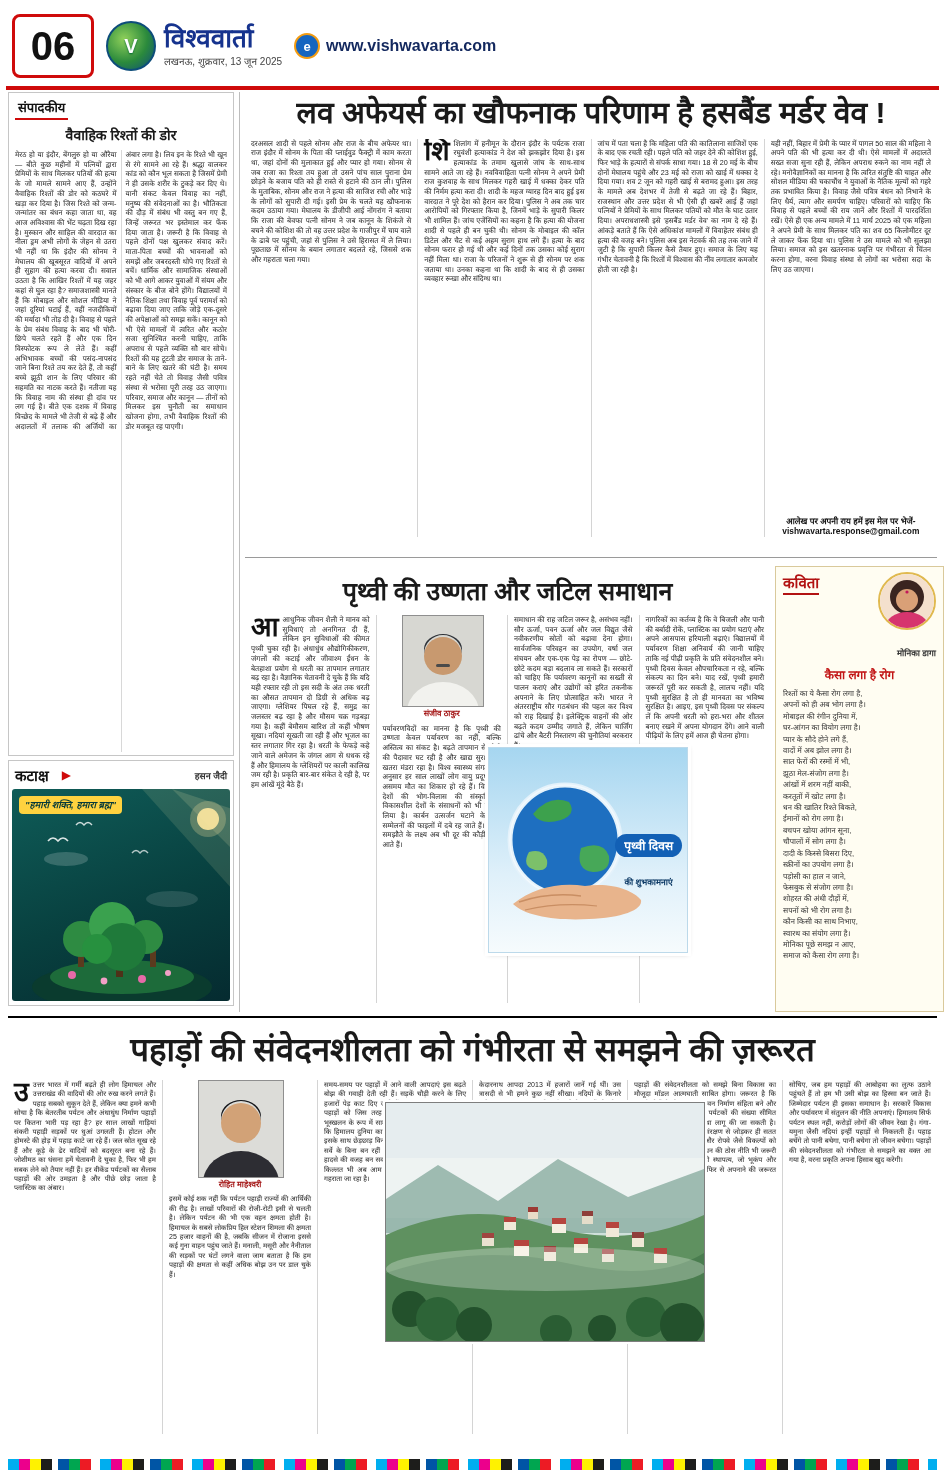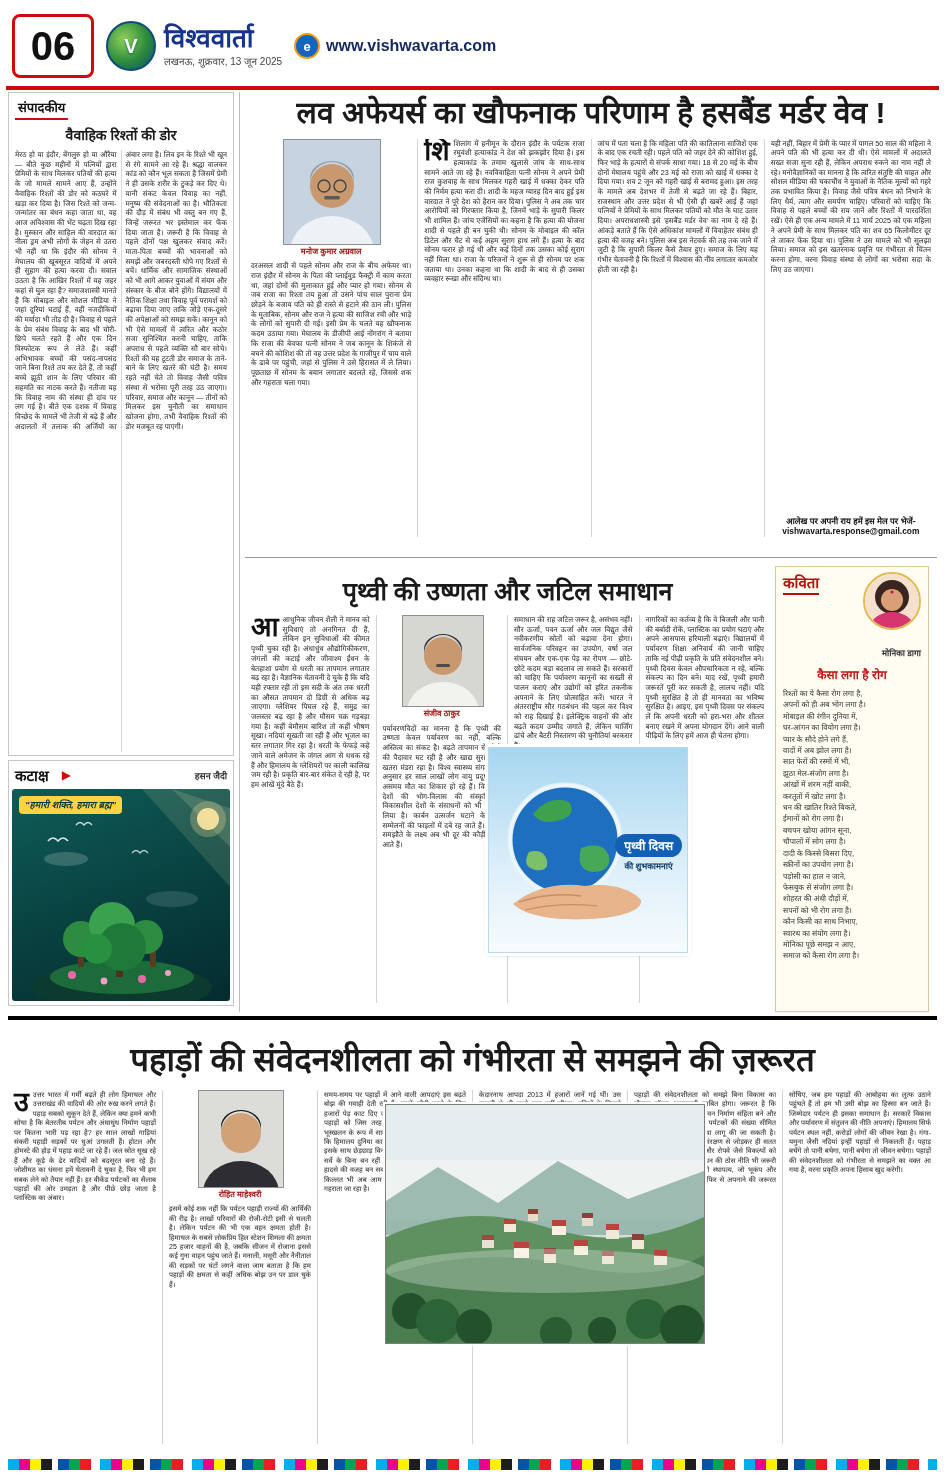--- a/index.html
+++ b/index.html
@@ -66,35 +66,35 @@
   
   .art2{position:absolute;left:245px;top:566px;width:525px;height:446px;box-sizing:border-box;}
   .headline2{text-align:center;font-size:25px;font-weight:800;margin:7px 4px 8px;}
   .a2cols{display:flex;height:388px;overflow:hidden;}
   .earth{position:absolute;left:243px;top:181px;width:198px;height:204px;z-index:3;overflow:hidden;
          background:linear-gradient(180deg,#a6d6f0,#dff0fa 62%,#f6fbfd);
          border:1px solid #bcd9ea;box-shadow:0 0 0 3px #fff,0 1px 5px rgba(0,0,0,.3);}
   .earth-label{position:absolute;right:5px;top:86px;text-align:center;z-index:2;}
   .earth-title{display:inline-block;background:#1260b5;color:#fff;font-size:12px;font-weight:bold;
                padding:3px 9px;border-radius:12px;}
-  .earth-sub{font-size:8.5px;color:#0d3a66;font-weight:bold;margin-top:3px;}
-
-  
-  .poembox{position:absolute;left:775px;top:566px;width:154px;height:446px;border:1px solid #d9c99b;
+  .earth-sub{font-size:8.5px;color:#0d3a66;font-weight:bold;margin-top:19px;}
+
+  
+  .poembox{position:absolute;left:775px;top:566px;width:169px;height:446px;border:1px solid #d9c99b;
            background:#fffdf2;padding:5px 7px;box-sizing:border-box;}
   .poem-hdr{display:flex;justify-content:space-between;align-items:flex-start;}
   .poem-label{font-size:15px;font-weight:bold;color:#b21212;border-bottom:2px solid #b21212;padding-bottom:1px;}
   .poem-photo{width:54px;height:54px;border-radius:50%;overflow:hidden;border:2px solid #e0b94f;flex:0 0 auto;}
   .poem-author{font-size:8.5px;font-weight:bold;text-align:right;margin-top:17px;color:#333;}
   .poem-title{text-align:center;color:#c21616;font-weight:bold;font-size:12px;margin:8px 0 5px;}
   .poem-body{font-size:7.6px;line-height:11.4px;white-space:pre-line;color:#333;overflow:hidden;height:300px;}
 
   
-  .art3{position:absolute;left:8px;top:1016px;width:929px;height:434px;border-top:4px solid #000000;
-        box-sizing:border-box;padding-top:12px;}
+  .art3{position:absolute;left:8px;top:1016px;width:929px;height:434px;border-top:2px solid #000000;
+        box-sizing:border-box;padding-top:4px;}
   .headline3{text-align:center;font-size:33px;font-weight:800;margin:4px 0 9px;}
   .a3cols{display:flex;height:354px;overflow:hidden;}
   .a3cols .ncol{font-size:7px;line-height:9.4px;}
   .mphoto{position:absolute;left:377px;top:84px;width:318px;height:238px;border:1px solid #7e7e7e;
           box-shadow:0 0 0 2px #fff;z-index:3;overflow:hidden;background:#cfe0da;}
 
   
   .pressbar{position:absolute;left:8px;right:8px;bottom:4px;height:11px;
     background:repeating-linear-gradient(90deg,#00aeef 0 11px,#ec008c 11px 22px,#fff200 22px 33px,
       #1d1d1b 33px 44px,#ffffff 44px 50px,#0055a5 50px 61px,#00a650 61px 72px,#ed1b24 72px 83px,#ffffff 83px 92px);}
@@ -162,32 +162,20 @@
         <circle cx="130" cy="190" r="4" fill="#e66aa8"></circle>
         <circle cx="156" cy="184" r="3" fill="#f2a0c6"></circle>
       </svg>
     </div>
   </div>
 
   <div class="art1">
     <div class="headline1">लव अफेयर्स का खौफनाक परिणाम है हसबैंड मर्डर वेव !</div>
     <div class="a1cols">
       <div class="ncol">
-        <div class="portrait" style="width:96px">
-          <svg class="pframe" width="96" height="104" viewBox="0 0 96 104">
-            <rect width="96" height="104" fill="#c6d3e0"></rect>
-            <ellipse cx="48" cy="112" rx="42" ry="36" fill="#eef2f6"></ellipse>
-            <circle cx="48" cy="46" r="22" fill="#c8996f"></circle>
-            <path d="M26 44 a22 22 0 0 1 44 0 l0 -6 a22 17 0 0 0 -44 0 z" fill="#9aa0a4"></path>
-            <circle cx="40" cy="46" r="6" fill="none" stroke="#444" stroke-width="1.4"></circle>
-            <circle cx="56" cy="46" r="6" fill="none" stroke="#444" stroke-width="1.4"></circle>
-            <rect x="40" y="56" width="16" height="3.4" rx="1.7" fill="#5a5a5a"></rect>
-          </svg>
-          <div class="pcap">मनोज कुमार अग्रवाल</div>
-        </div>
         <span>दरअसल शादी से पहले सोनम और राज के बीच अफेयर था। राज इंदौर में सोनम के पिता की प्लाईवुड फैक्ट्री में काम करता था, जहां दोनों की मुलाकात हुई और प्यार हो गया। सोनम से जब राजा का रिश्ता तय हुआ तो उसने पांच साल पुराना प्रेम छोड़ने के बजाय पति को ही रास्ते से हटाने की ठान ली। पुलिस के मुताबिक, सोनम और राज ने हत्या की साजिश रची और भाड़े के लोगों को सुपारी दी गई। इसी प्रेम के चलते यह खौफनाक कदम उठाया गया। मेघालय के डीजीपी आई नोंगरांग ने बताया कि राजा की बेवफा पत्नी सोनम ने जब कानून के शिकंजे से बचने की कोशिश की तो वह उत्तर प्रदेश के गाजीपुर में चाय वाले के ढाबे पर पहुंची, जहां से पुलिस ने उसे हिरासत में ले लिया। पूछताछ में सोनम के बयान लगातार बदलते रहे, जिससे शक और गहराता चला गया।</span>
       </div>
       <div class="ncol">
         <span class="dropcap">शि</span>
         <span>शिलांग में हनीमून के दौरान इंदौर के पर्यटक राजा रघुवंशी हत्याकांड ने देश को झकझोर दिया है। इस हत्याकांड के तमाम खुलासे जांच के साथ-साथ सामने आते जा रहे हैं। नवविवाहिता पत्नी सोनम ने अपने प्रेमी राज कुशवाह के साथ मिलकर गहरी खाई में धक्का देकर पति की निर्मम हत्या करा दी। शादी के महज ग्यारह दिन बाद हुई इस वारदात ने पूरे देश को हैरान कर दिया। पुलिस ने अब तक चार आरोपियों को गिरफ्तार किया है, जिनमें भाड़े के सुपारी किलर भी शामिल हैं। जांच एजेंसियों का कहना है कि हत्या की योजना शादी से पहले ही बन चुकी थी। सोनम के मोबाइल की कॉल डिटेल और चैट से कई अहम सुराग हाथ लगे हैं। हत्या के बाद सोनम फरार हो गई थी और कई दिनों तक उसका कोई सुराग नहीं मिला था। राजा के परिजनों ने शुरू से ही सोनम पर शक जताया था। उनका कहना था कि शादी के बाद से ही उसका व्यवहार रूखा और संदिग्ध था।</span>
       </div>
       <div class="ncol">
         <span>जांच में पता चला है कि महिला पति की कातिलाना साजिशें एक के बाद एक रचती रही। पहले पति को जहर देने की कोशिश हुई, फिर भाड़े के हत्यारों से संपर्क साधा गया। 18 से 20 मई के बीच दोनों मेघालय पहुंचे और 23 मई को राजा को खाई में धक्का दे दिया गया। शव 2 जून को गहरी खाई से बरामद हुआ। इस तरह के मामले अब देशभर में तेजी से बढ़ते जा रहे हैं। बिहार, राजस्थान और उत्तर प्रदेश से भी ऐसी ही खबरें आई हैं जहां पत्नियों ने प्रेमियों के साथ मिलकर पतियों को मौत के घाट उतार दिया। अपराधशास्त्री इसे 'हसबैंड मर्डर वेव' का नाम दे रहे हैं। आंकड़े बताते हैं कि ऐसे अधिकांश मामलों में विवाहेतर संबंध ही हत्या की वजह बने। पुलिस अब इस नेटवर्क की तह तक जाने में जुटी है कि सुपारी किलर कैसे तैयार हुए। समाज के लिए यह गंभीर चेतावनी है कि रिश्तों में विश्वास की नींव लगातार कमजोर होती जा रही है।</span>
       </div>
       <div class="ncol colflex">

